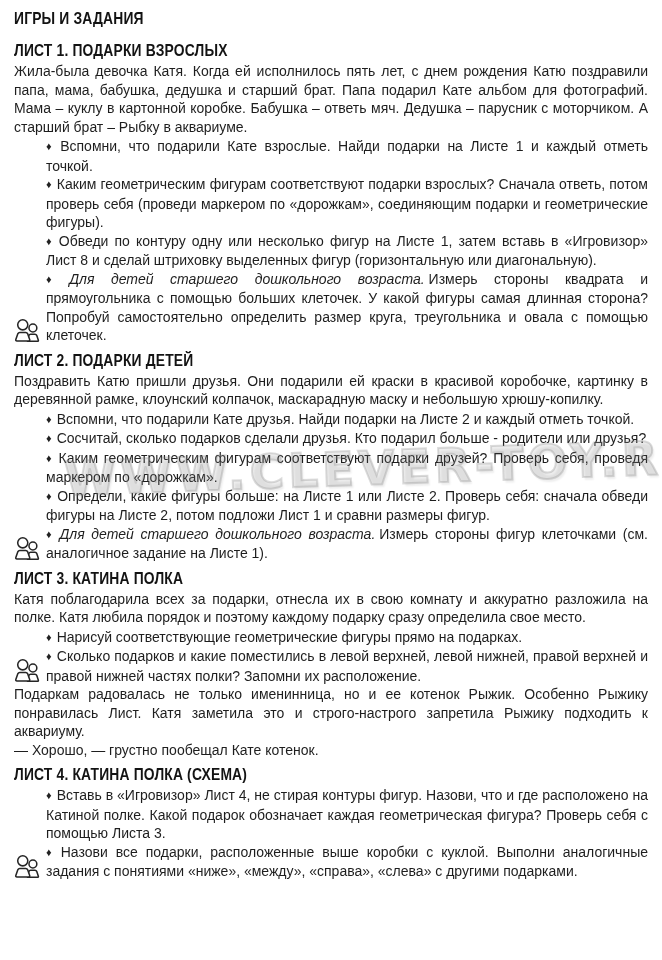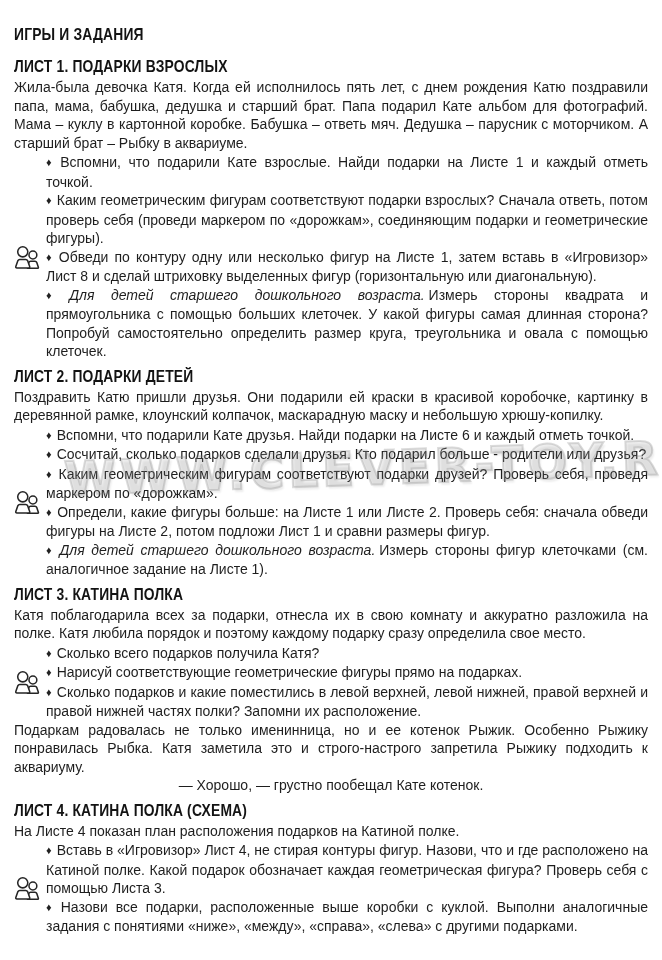--- a/index.html
+++ b/index.html
@@ -4,21 +4,21 @@
 <style>
   html, body { margin: 0; padding: 0; }
   body {
     width: 662px; height: 960px;
     background: #ffffff;
     font-family: "Liberation Sans", sans-serif;
     color: #1e1e1e;
     position: relative;
     overflow: hidden;
   }
-  .page { padding: 25px 14px 0 14px; position: relative; z-index: 1; }
+  .page { padding: 9px 14px 0 14px; position: relative; z-index: 1; }
 
   h1.page-title, h2.section-heading {
     margin: 0;
     font-weight: 700;
     font-size: 16.5px;
     line-height: 19px;
     color: #131313;
     letter-spacing: 0.2px;
     transform: scaleX(0.84);
     transform-origin: 0 50%;
@@ -26,23 +26,23 @@
   }
   h1.page-title { margin-bottom: 13px; }
   h2.section-heading { margin: 6px 0 2px 0; }
 
   .intro, .outro, .task {
     font-size: 14px;
     line-height: 18.5px;
     text-align: justify;
     margin: 0;
   }
-  .outro-dialogue { text-align: center; }
+  .outro-dialogue { text-align: left; }
 
-  .tasks-row { display: flex; align-items: center; margin-top: 1px; }
+  .tasks-row { display: flex; align-items: flex-end; margin-top: 1px; }
   .icon-col { flex: 0 0 32px; padding-top: 3px; }
   .icon-col svg { display: block; }
   .tasks { flex: 1 1 auto; min-width: 0; }
 
   .task .bullet {
     font-size: 11px;
     margin-right: 5px;
     position: relative;
     top: -1px;
     color: #222;
@@ -105,21 +105,21 @@
         <svg width="28" height="27" viewBox="0 0 40 36">
           <g stroke="#252525" stroke-width="2.2" fill="#ffffff" stroke-linejoin="round">
             <circle cx="27" cy="13" r="5.6"></circle>
             <path d="M19 30.5 L21.3 23.5 Q21.9 22 23.6 22 L30 22 Q31.8 22 32.4 23.5 L34.8 30.5 Q35.3 32 33.4 32 L20.4 32 Q18.5 32 19 30.5 Z"></path>
             <circle cx="12.5" cy="8.5" r="7.2"></circle>
             <path d="M2.6 29.5 L5.6 21 Q6.3 19.3 8.2 19.3 L16.8 19.3 Q18.7 19.3 19.4 21 L22.4 29.5 Q23 31.5 20.8 31.5 L4.2 31.5 Q2 31.5 2.6 29.5 Z"></path>
           </g>
         </svg>
       </div>
       <div class="tasks">
-        <p class="task"><span class="bullet">♦</span><span>Вспомни, что подарили Кате друзья. Найди подарки на Листе 6 и каждый отметь точкой.</span></p>
+        <p class="task"><span class="bullet">♦</span><span>Вспомни, что подарили Кате друзья. Найди подарки на Листе 2 и каждый отметь точкой.</span></p>
         <p class="task"><span class="bullet">♦</span><span>Сосчитай, сколько подарков сделали друзья. Кто подарил больше - родители или друзья?</span></p>
         <p class="task"><span class="bullet">♦</span><span>Каким геометрическим фигурам соответствуют подарки друзей? Проверь себя, проведя маркером по «дорожкам».</span></p>
         <p class="task"><span class="bullet">♦</span><span>Определи, какие фигуры больше: на Листе 1 или Листе 2. Проверь себя: сначала обведи фигуры на Листе 2, потом подложи Лист 1 и сравни размеры фигур.</span></p>
         <p class="task"><span class="bullet">♦</span><span class="lead">Для детей старшего дошкольного возраста.</span><span>Измерь стороны фигур клеточками (см. аналогичное задание на Листе 1).</span></p>
       </div>
     </div>
   </section>
 
   <section class="section">
     <h2 class="section-heading">ЛИСТ 3. КАТИНА ПОЛКА</h2>
@@ -129,32 +129,30 @@
         <svg width="28" height="27" viewBox="0 0 40 36">
           <g stroke="#252525" stroke-width="2.2" fill="#ffffff" stroke-linejoin="round">
             <circle cx="27" cy="13" r="5.6"></circle>
             <path d="M19 30.5 L21.3 23.5 Q21.9 22 23.6 22 L30 22 Q31.8 22 32.4 23.5 L34.8 30.5 Q35.3 32 33.4 32 L20.4 32 Q18.5 32 19 30.5 Z"></path>
             <circle cx="12.5" cy="8.5" r="7.2"></circle>
             <path d="M2.6 29.5 L5.6 21 Q6.3 19.3 8.2 19.3 L16.8 19.3 Q18.7 19.3 19.4 21 L22.4 29.5 Q23 31.5 20.8 31.5 L4.2 31.5 Q2 31.5 2.6 29.5 Z"></path>
           </g>
         </svg>
       </div>
       <div class="tasks">
-        <p class="task"><span class="bullet">♦</span><span>Сколько всего подарков получила Катя?</span></p>
         <p class="task"><span class="bullet">♦</span><span>Нарисуй соответствующие геометрические фигуры прямо на подарках.</span></p>
         <p class="task"><span class="bullet">♦</span><span>Сколько подарков и какие поместились в левой верхней, левой нижней, правой верхней и правой нижней частях полки? Запомни их расположение.</span></p>
       </div>
     </div>
-    <p class="outro">Подаркам радовалась не только именинница, но и ее котенок Рыжик. Особенно Рыжику понравилась Рыбка. Катя заметила это и строго-настрого запретила Рыжику подходить к аквариуму.</p>
+    <p class="outro">Подаркам радовалась не только именинница, но и ее котенок Рыжик. Особенно Рыжику понравилась Лист. Катя заметила это и строго-настрого запретила Рыжику подходить к аквариуму.</p>
     <p class="outro outro-dialogue">— Хорошо, — грустно пообещал Кате котенок.</p>
   </section>
 
   <section class="section">
     <h2 class="section-heading">ЛИСТ 4. КАТИНА ПОЛКА (СХЕМА)</h2>
-    <p class="intro">На Листе 4 показан план расположения подарков на Катиной полке.</p>
     <div class="tasks-row">
       <div class="icon-col">
         <svg width="28" height="27" viewBox="0 0 40 36">
           <g stroke="#252525" stroke-width="2.2" fill="#ffffff" stroke-linejoin="round">
             <circle cx="27" cy="13" r="5.6"></circle>
             <path d="M19 30.5 L21.3 23.5 Q21.9 22 23.6 22 L30 22 Q31.8 22 32.4 23.5 L34.8 30.5 Q35.3 32 33.4 32 L20.4 32 Q18.5 32 19 30.5 Z"></path>
             <circle cx="12.5" cy="8.5" r="7.2"></circle>
             <path d="M2.6 29.5 L5.6 21 Q6.3 19.3 8.2 19.3 L16.8 19.3 Q18.7 19.3 19.4 21 L22.4 29.5 Q23 31.5 20.8 31.5 L4.2 31.5 Q2 31.5 2.6 29.5 Z"></path>
           </g>
         </svg>

